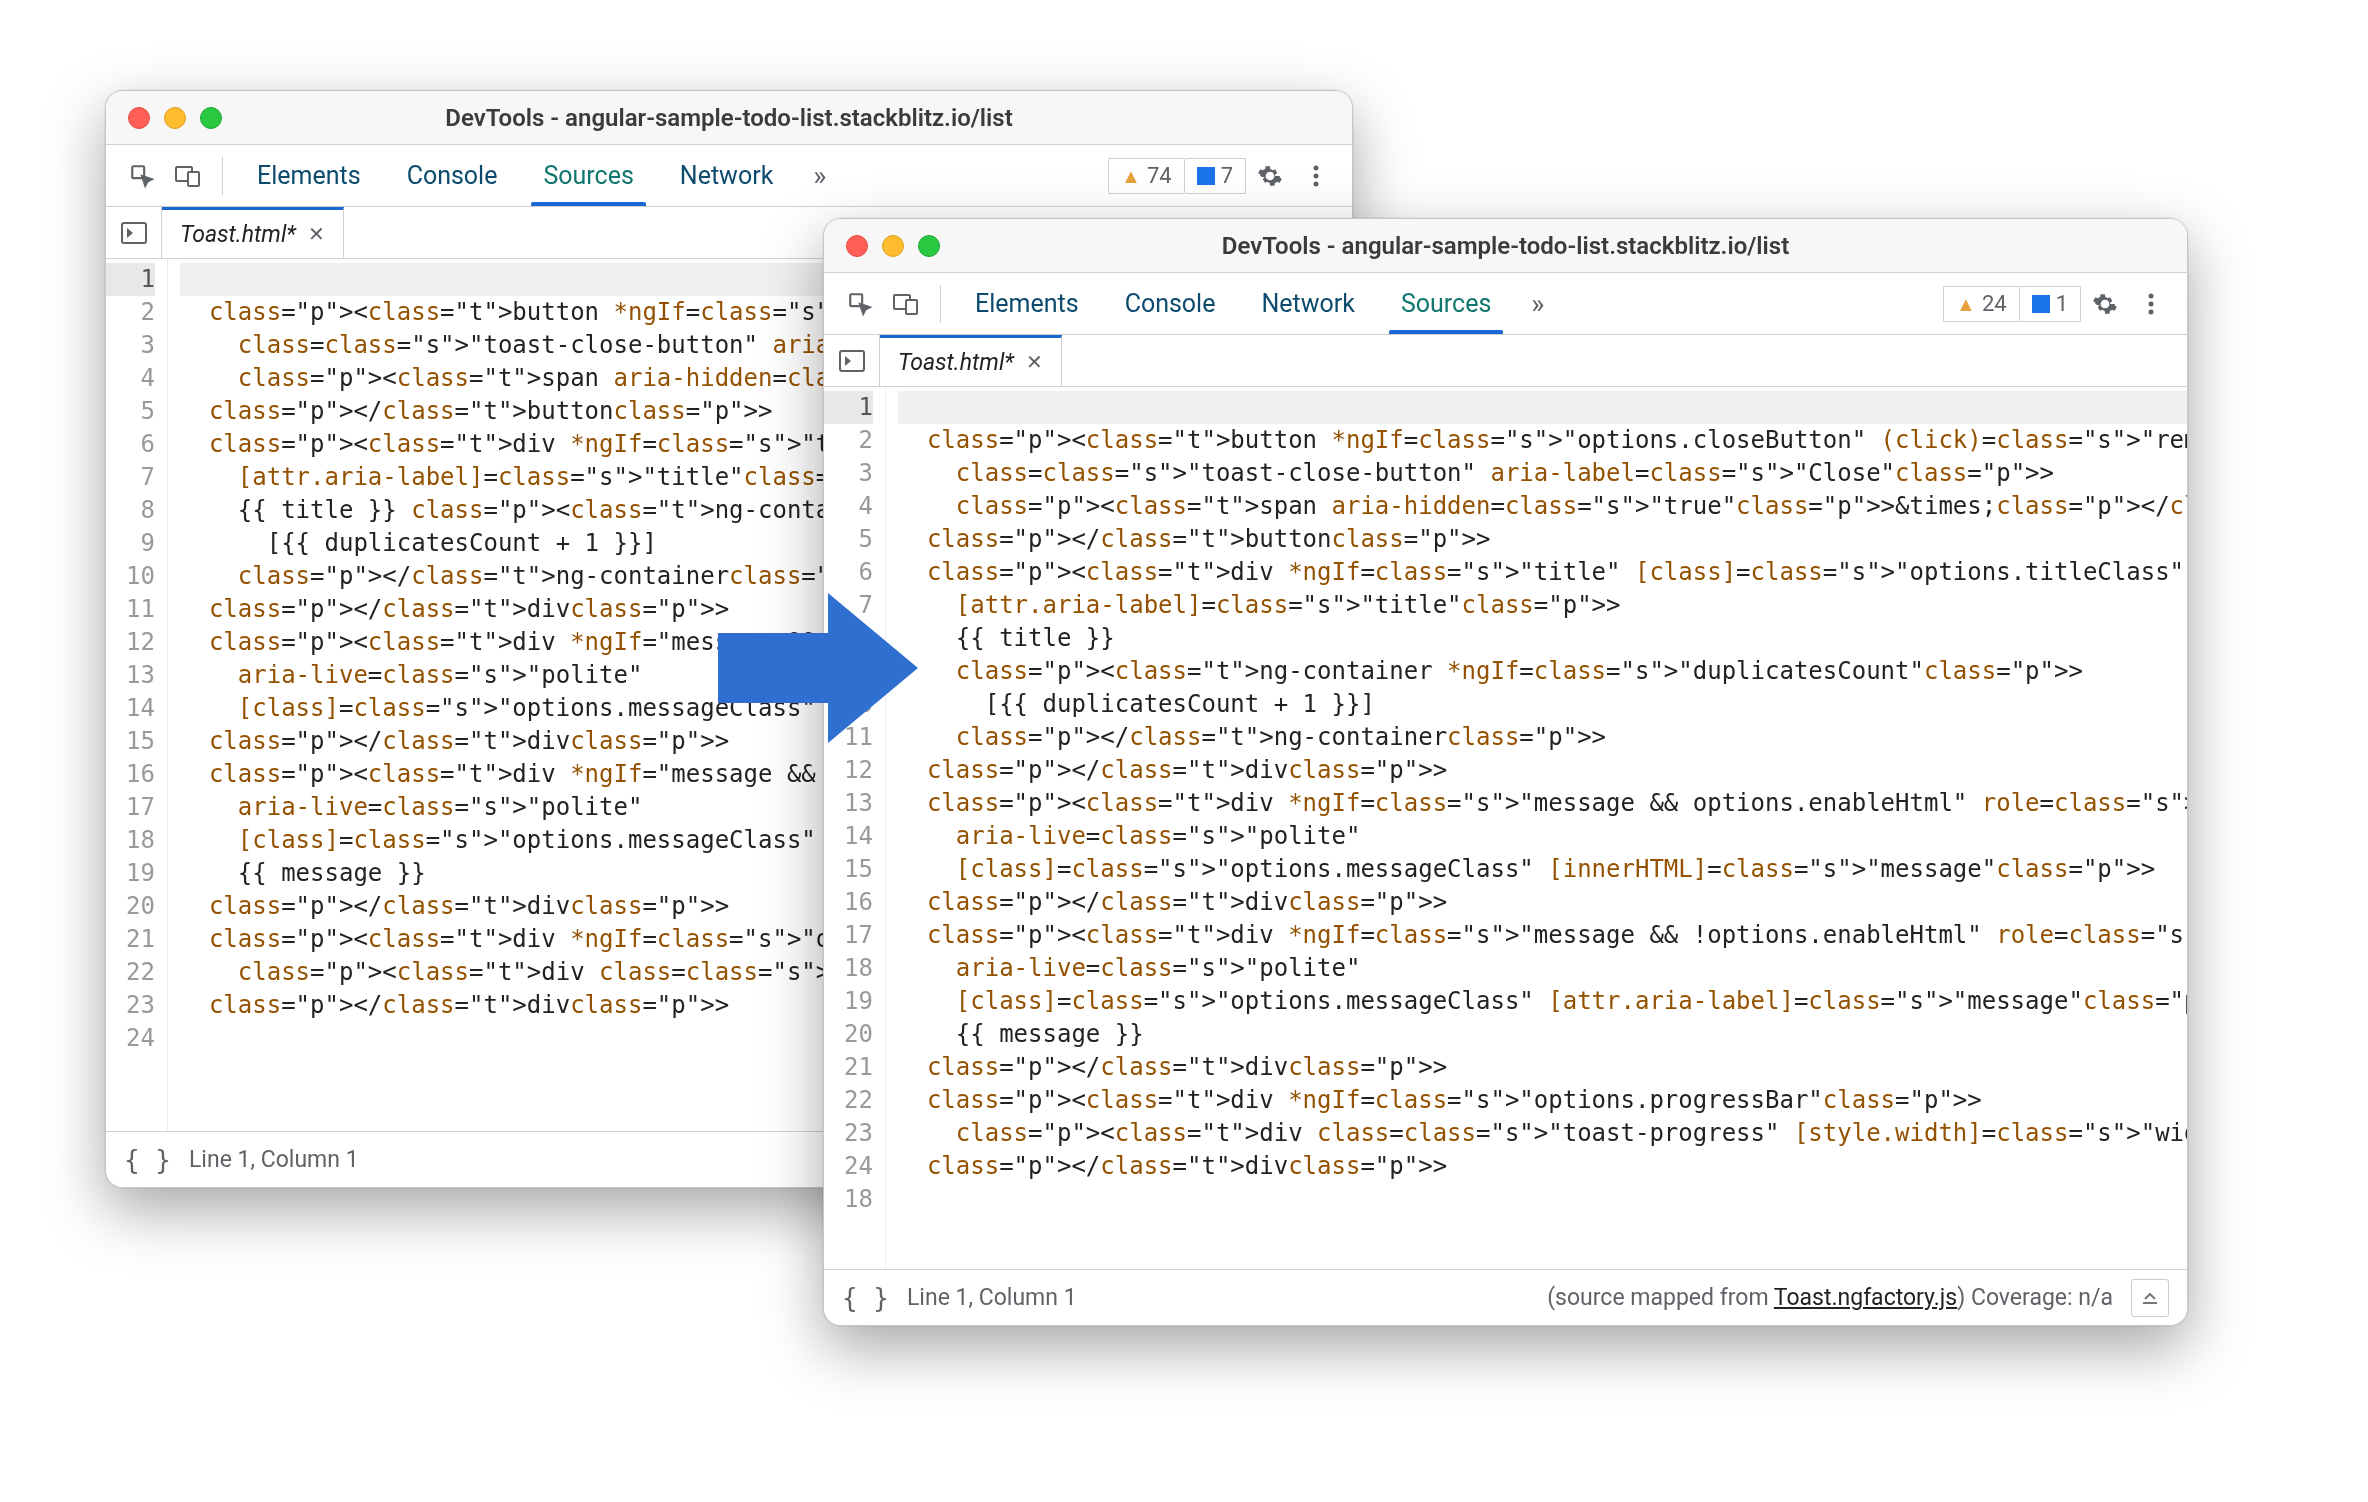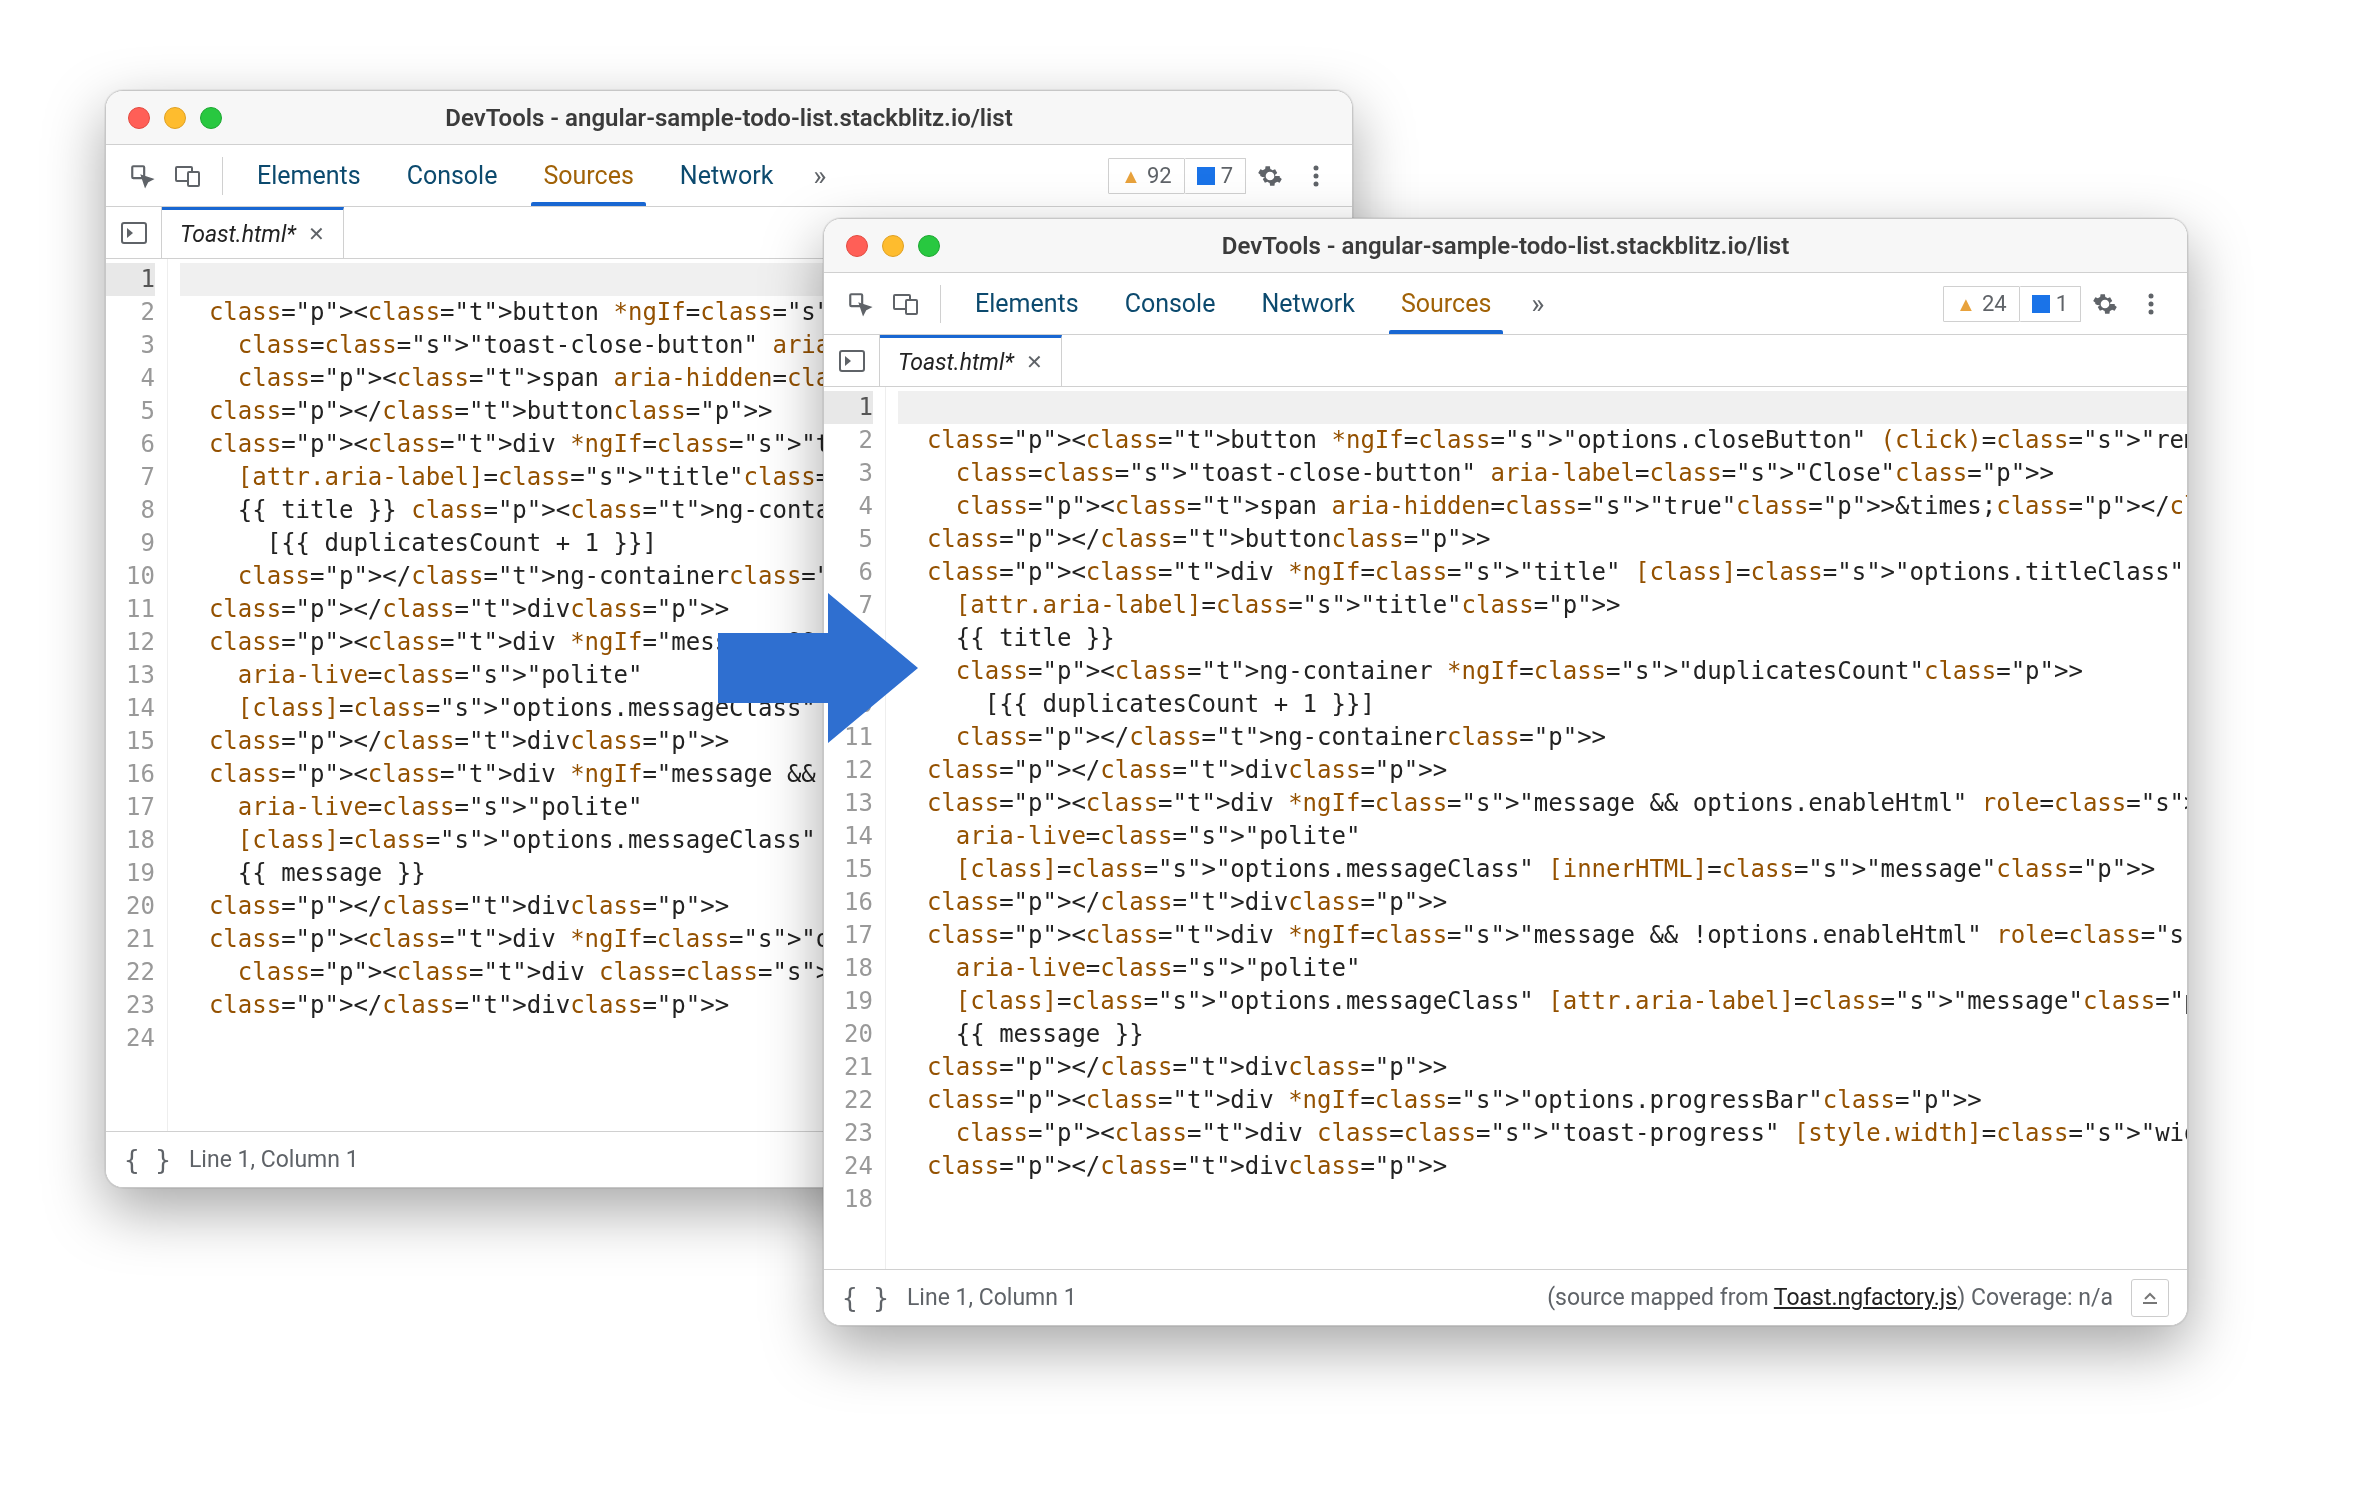--- a/index.html
+++ b/index.html
@@ -60,21 +60,21 @@
   }
   .vsep {
     width: 1px; height: 38px; background: #d0d0d0; margin: 0 10px;
   }
   .tabs { display: flex; align-items: stretch; height: 100%; gap: 2px; }
   .tab-item {
     display: flex; align-items: center; padding: 0 22px;
     font-size: 25px; color: #0c4a6e; position: relative;
     cursor: pointer;
   }
-  .tab-item.active { color: #a16207; }
+  .tab-item.active { color: #0f766e; }
   .tab-item.active::after {
     content: ""; position: absolute; left: 10px; right: 10px; bottom: 0;
     height: 4px; background: #1967d2; border-radius: 2px 2px 0 0;
   }
   .more-tabs { font-size: 28px; color: #5f6368; padding: 0 16px; cursor: pointer; display:flex; align-items:center;}
   .spacer { flex: 1; }
   .badge {
     display: flex; align-items: center; gap: 6px;
     height: 36px; padding: 0 12px;
     border-radius: 1px; font-size: 22px;
@@ -194,21 +194,21 @@
       <div class="tab-item">Elements</div>
       <div class="tab-item">Console</div>
       <div class="tab-item active">Sources</div>
       <div class="tab-item">Network</div>
     </div>
     <div class="more-tabs">»</div>
     <div class="spacer"></div>
     <div class="badge-group">
       <div class="badge num">
           <span class="tri">▲</span>
-          <span>92</span>
+          <span>74</span>
         </div>
       <div class="badge num">
           <span class="sq"></span>
           <span>7</span>
         </div>
     </div>
     <div class="tb-btn">
       <svg width="26" height="26" viewBox="0 0 24 24" fill="#5f6368">
           <path d="M12 8a4 4 0 100 8 4 4 0 000-8zm9 4a7 7 0 01-.1 1.2l2 1.6-2 3.4-2.4-1a7 7 0 01-2 1.2l-.4 2.6h-4l-.4-2.6a7 7 0 01-2-1.2l-2.4 1-2-3.4 2-1.6A7 7 0 013 12a7 7 0 01.1-1.2l-2-1.6 2-3.4 2.4 1a7 7 0 012-1.2L7.9 3h4l.4 2.6a7 7 0 012 1.2l2.4-1 2 3.4-2 1.6c.07.4.1.8.1 1.2z"></path>
         </svg>

